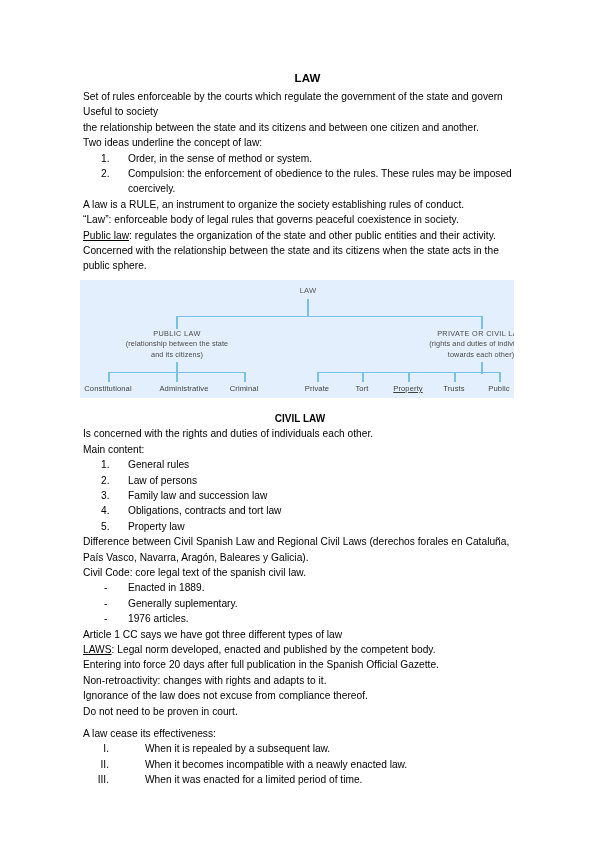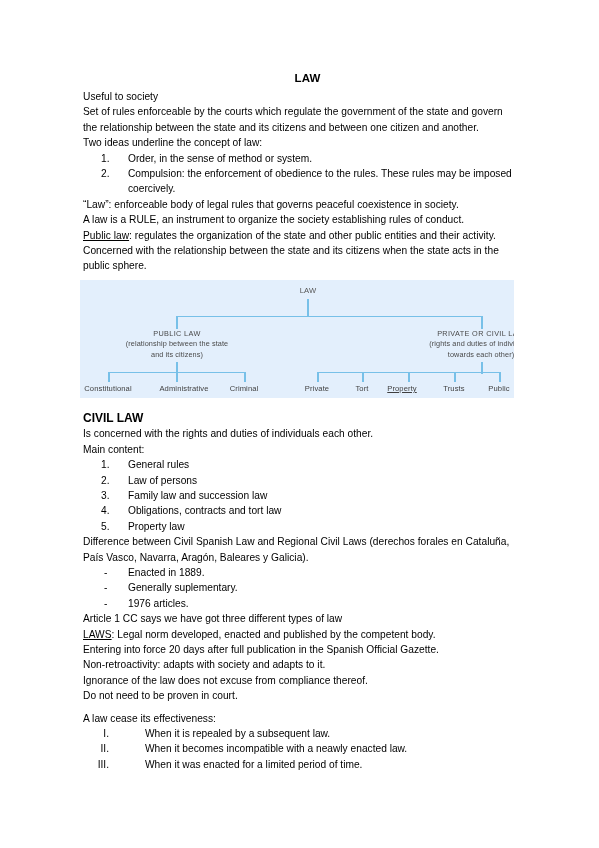--- a/index.html
+++ b/index.html
@@ -92,24 +92,25 @@
     padding-left: 62px;
     margin: 0;
   }
   ol.roman > li .mk {
     position: absolute;
     left: 0px;
     width: 26px;
     text-align: right;
   }
   .sect-head {
-    font-size: 12px;
+    font-size: 10px;
     font-weight: bold;
     line-height: 15.4px;
     margin: 0;
+    text-align: center;
   }
   .spacer-sm { height: 7px; }
   .spacer-md { height: 13px; }
 
   
   .diagram {
     position: relative;
     width: 434px;
     height: 118px;
     background: #e3effc;
@@ -147,32 +148,32 @@
 </style>
 </head>
 <body>
 
 <div class="page">
 
   <div class="doc-title">LAW</div>
 
   <div class="body-col">
 
+    <p class="line">Set of rules enforceable by the courts which regulate the government of the state and govern</p>
     <p class="line">Useful to society</p>
-    <p class="line">Set of rules enforceable by the courts which regulate the government of the state and govern</p>
     <p class="line">the relationship between the state and its citizens and between one citizen and another.</p>
     <p class="line">Two ideas underline the concept of law:</p>
 
     <ol class="num">
       <li><span class="mk">1.</span><span>Order, in the sense of method or system.</span></li>
       <li><span class="mk">2.</span><span>Compulsion: the enforcement of obedience to the rules. These rules may be imposed coercively.</span></li>
     </ol>
 
+    <p class="line">A law is a RULE, an instrument to organize the society establishing rules of conduct.</p>
     <p class="line">“Law”: enforceable body of legal rules that governs peaceful coexistence in society.</p>
-    <p class="line">A law is a RULE, an instrument to organize the society establishing rules of conduct.</p>
     <p class="line"><span class="u">Public law</span><span>: regulates the organization of the state and other public entities and their activity. Concerned with the relationship between the state and its citizens when the state acts in the public sphere.</span></p>
 
     <div class="diagram">
 
       <div class="dg-label dg-root" style="left:198px; top:6px; width:60px;">LAW</div>
 
       <div class="ln v" style="left:227px; top:19px; height:18px;"></div>
 
       <div class="ln h" style="left:96px; top:36px; width:306px;"></div>
 
@@ -206,51 +207,52 @@
       <div class="ln v" style="left:328px; top:92px; height:10px;"></div>
       <div class="ln v" style="left:374px; top:92px; height:10px;"></div>
       <div class="ln v" style="left:419px; top:92px; height:10px;"></div>
 
       <div class="dg-label dg-leaf" style="left:-12px; top:104px; width:80px;">Constitutional</div>
       <div class="dg-label dg-leaf" style="left:64px; top:104px; width:80px;">Administrative</div>
       <div class="dg-label dg-leaf" style="left:129px; top:104px; width:70px;">Criminal</div>
 
       <div class="dg-label dg-leaf" style="left:202px; top:104px; width:70px;">Private</div>
       <div class="dg-label dg-leaf" style="left:252px; top:104px; width:60px;">Tort</div>
-      <div class="dg-label dg-leaf" style="left:287px; top:104px; width:70px;text-decoration:underline;">Property</div>
+      <div class="dg-label dg-leaf" style="left:293px; top:104px; width:70px;text-decoration:underline;">Property</div>
       <div class="dg-label dg-leaf" style="left:344px; top:104px; width:60px;">Trusts</div>
       <div class="dg-label dg-leaf" style="left:389px; top:104px; width:60px;">Public</div>
     </div>
 
     <div class="spacer-md"></div>
 
     <p class="sect-head">CIVIL LAW</p>
     <p class="line">Is concerned with the rights and duties of individuals each other.</p>
     <p class="line">Main content:</p>
 
     <ol class="num">
       <li><span class="mk">1.</span><span>General rules</span></li>
       <li><span class="mk">2.</span><span>Law of persons</span></li>
       <li><span class="mk">3.</span><span>Family law and succession law</span></li>
       <li><span class="mk">4.</span><span>Obligations, contracts and tort law</span></li>
       <li><span class="mk">5.</span><span>Property law</span></li>
     </ol>
 
     <p class="line">Difference between Civil Spanish Law and Regional Civil Laws (derechos forales en Cataluña, País Vasco, Navarra, Aragón, Baleares y Galicia).</p>
+    <p class="line">Civil Code: core legal text of the spanish civil law.</p>
 
     <ul class="dash">
       <li><span class="mk">-</span><span>Enacted in 1889.</span></li>
       <li><span class="mk">-</span><span>Generally suplementary.</span></li>
       <li><span class="mk">-</span><span>1976 articles.</span></li>
     </ul>
 
     <p class="line">Article 1 CC says we have got three different types of law</p>
     <p class="line"><span class="u">LAWS</span><span>: Legal norm developed, enacted and published by the competent body.</span></p>
     <p class="line">Entering into force 20 days after full publication in the Spanish Official Gazette.</p>
-    <p class="line">Non-retroactivity: adapts with society and adapts to it.</p>
+    <p class="line">Non-retroactivity: changes with rights and adapts to it.</p>
     <p class="line">Ignorance of the law does not excuse from compliance thereof.</p>
     <p class="line">Do not need to be proven in court.</p>
 
     <div class="spacer-sm"></div>
 
     <p class="line">A law cease its effectiveness:</p>
     <ol class="roman">
       <li><span class="mk">I.</span><span>When it is repealed by a subsequent law.</span></li>
       <li><span class="mk">II.</span><span>When it becomes incompatible with a neawly enacted law.</span></li>
       <li><span class="mk">III.</span><span>When it was enacted for a limited period of time.</span></li>

